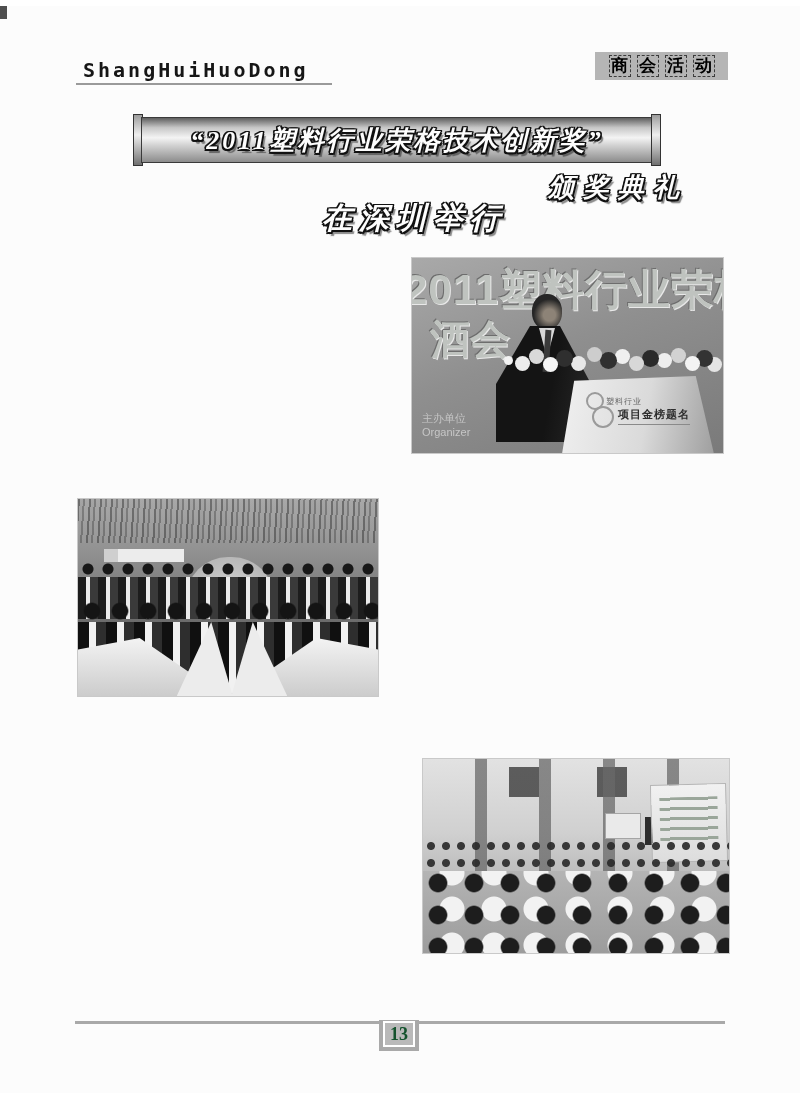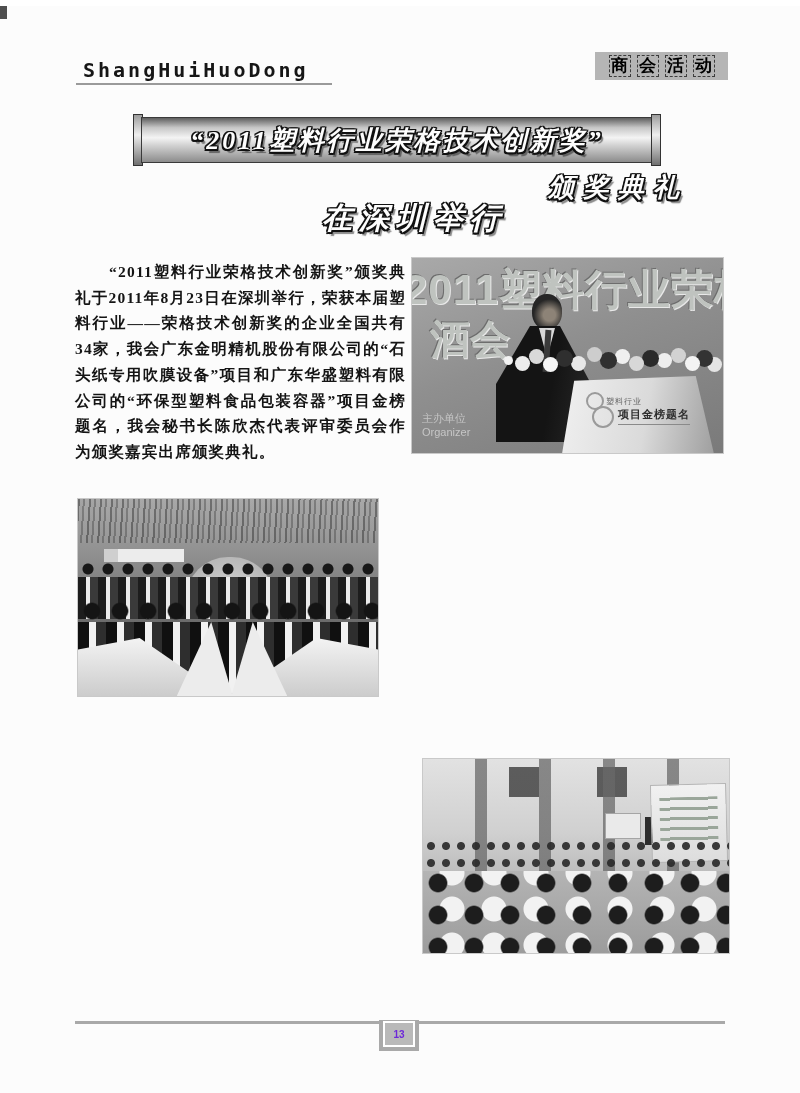--- a/index.html
+++ b/index.html
@@ -219,21 +219,21 @@
     background-repeat:repeat, repeat, no-repeat;
   }
 
   
   .footer-rule { left:75px; top:1015px; width:650px; height:3px; background:#a9a9a9; }
   .page-box { left:379px; top:1014px; width:40px; height:31px; background:#a9a9a9; padding:1px 4px 4px; }
   .page-box-white { width:100%; height:100%; background:#ffffff; padding:2px; }
   .page-box-core {
     width:100%; height:100%; background:#b9b9b9;
     display:flex; align-items:center; justify-content:center;
-    font-family:Liberation Sans, sans-serif; font-size:10px; font-weight:600; color:#6d28d9;
+    font-family:Liberation Serif, serif; font-size:18px; font-weight:600; color:#14532d;
   }
 </style>
 </head>
 <body>
 
 <div class="page">
 
   <div class="abs scan-mark"></div>
 
   <div class="abs brand">ShangHuiHuoDong</div>
@@ -248,21 +248,20 @@
   <div class="abs title-banner">
     <div class="title-cap left"></div>
     <div class="title-banner-bar">
       <span class="outline-text title-banner-text">“2011塑料行业荣格技术创新奖”</span>
     </div>
     <div class="title-cap right"></div>
   </div>
   <div class="abs outline-text subtitle2">在深圳举行</div>
   <div class="abs outline-text subtitle1">颁奖典礼</div>
 
-  <p class="para para1">“2011塑料行业荣格技术创新奖”颁奖典礼于2011年8月23日在深圳举行，荣获本届塑料行业——荣格技术创新奖的企业全国共有34家，我会广东金明精机股份有限公司的“石头纸专用吹膜设备”项目和广东华盛塑料有限公司的“环保型塑料食品包装容器”项目金榜题名，我会秘书长陈欣杰代表评审委员会作为颁奖嘉宾出席颁奖典礼。</p>
 
   <div class="photo photo1">
     <div class="p1-banner-l1">2011塑料行业荣格</div>
     <div class="p1-banner-l2">
       <span>酒会</span>
     </div>
     <div class="p1-speaker-head"></div>
     <div class="p1-speaker-body"></div>
     <div class="p1-shirt"></div>
     <div class="p1-tie"></div>

